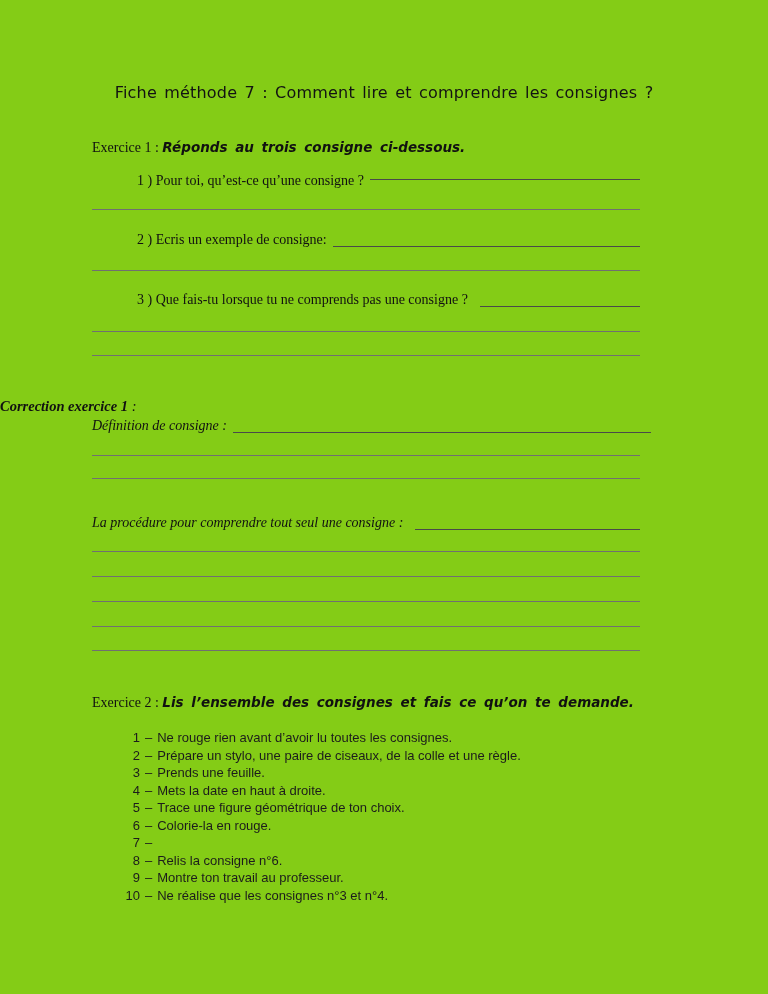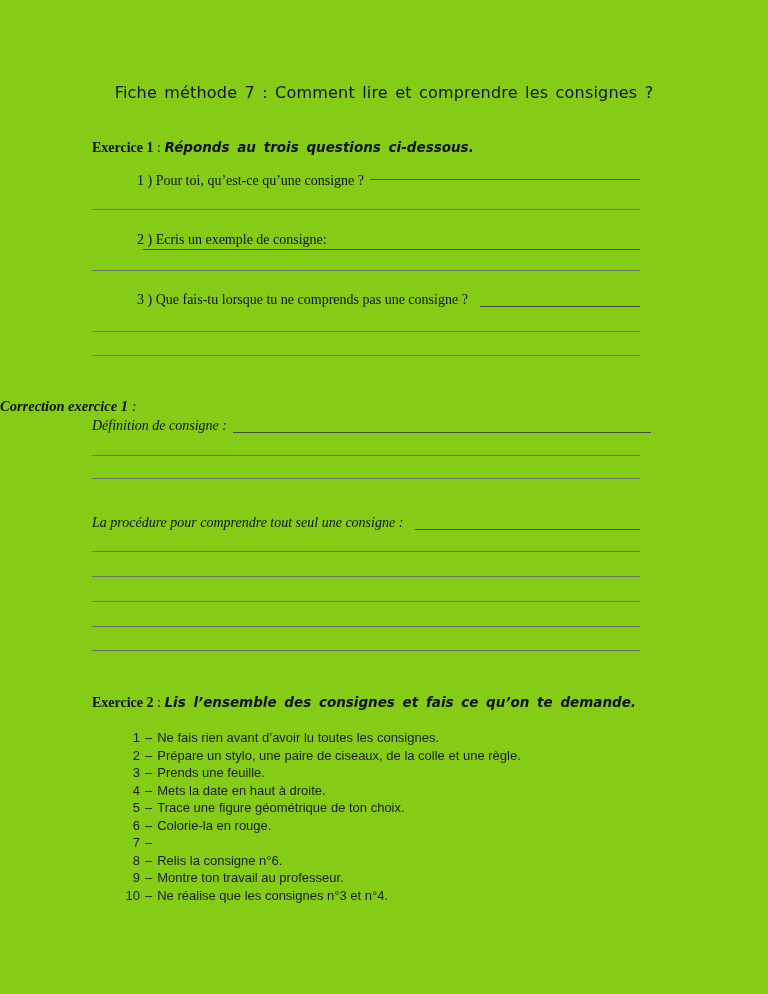--- a/index.html
+++ b/index.html
@@ -25,21 +25,21 @@
   }
 
   
   .ex-heading {
     left: 92px; right: 100px;
     font-size: 14px;
     white-space: nowrap;
   }
   .ex-label {
     font-family: "Liberation Serif", serif;
-    font-weight: bold;
+    font-weight: normal;
   }
   .ex-sep { font-family: "Liberation Serif", serif; }
   .ex-instruction {
     font-family: "DejaVu Sans", sans-serif;
     font-weight: bold;
     font-style: italic;
     word-spacing: 3px;
     font-size: 13.5px;
   }
 
@@ -94,30 +94,30 @@
   .list-row .dash { margin: 0 5px; }
 </style>
 </head>
 <body>
 
 <div class="page">
 
   <div class="abs doc-title">Fiche méthode 7 : Comment lire et comprendre les consignes ?</div>
 
   <div class="abs ex-heading" style="top:139px;">
-    <span class="ex-label">Exercice 1</span><span class="ex-sep"> : </span><span class="ex-instruction">Réponds au trois questions ci-dessous.</span>
+    <span class="ex-label">Exercice 1</span><span class="ex-sep"> : </span><span class="ex-instruction">Réponds au trois consigne ci-dessous.</span>
   </div>
 
   <div class="abs q-row" style="top:171px; left:137px; right:128px;align-items:center;">
     <span>1 ) Pour toi, qu’est-ce qu’une consigne ?</span>
     <div class="fill"></div>
   </div>
   <div class="abs rule" style="top:209px;"></div>
 
-  <div class="abs q-row" style="top:230px; left:137px; right:128px;flex-direction:column;">
+  <div class="abs q-row" style="top:230px; left:137px; right:128px;">
     <span>2 ) Ecris un exemple de consigne:</span>
     <div class="fill"></div>
   </div>
   <div class="abs rule" style="top:270px;"></div>
 
   <div class="abs q-row" style="top:290px; left:137px; right:128px;">
     <span>3 ) Que fais-tu lorsque tu ne comprends pas une consigne ?</span>
     <div class="fill wide-gap"></div>
   </div>
   <div class="abs rule" style="top:331px;"></div>
@@ -145,21 +145,21 @@
   <div class="abs rule" style="top:650px;"></div>
 
   <div class="abs ex-heading" style="top:694px;">
     <span class="ex-label">Exercice 2</span><span class="ex-sep"> : </span><span class="ex-instruction">Lis l’ensemble des consignes et fais ce qu’on te demande.</span>
   </div>
 
   <div class="abs consignes-list">
     <div class="list-row">
       <span class="num">1</span>
         <span class="dash">–</span>
-        <span>Ne fais rien avant d’avoir lu toutes les consignes.</span>
+        <span>Ne rouge rien avant d’avoir lu toutes les consignes.</span>
     </div>
     <div class="list-row">
       <span class="num">2</span>
         <span class="dash">–</span>
         <span>Prépare un stylo, une paire de ciseaux, de la colle et une règle.</span>
     </div>
     <div class="list-row">
       <span class="num">3</span>
         <span class="dash">–</span>
         <span>Prends une feuille.</span>

